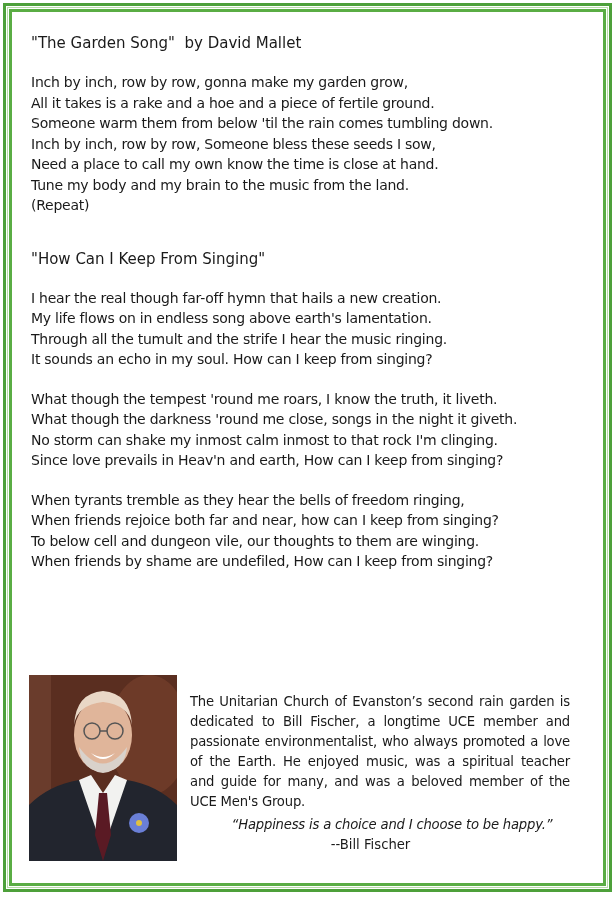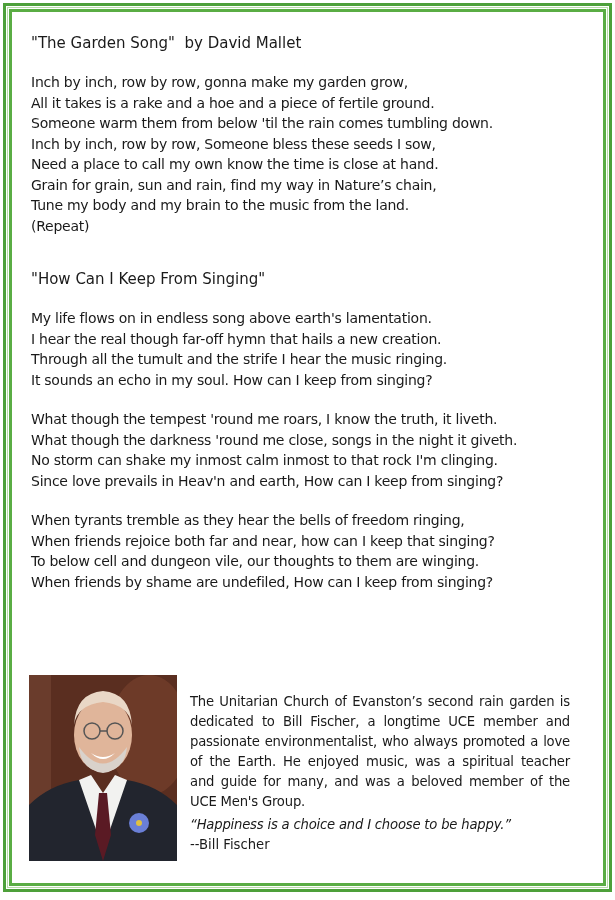--- a/index.html
+++ b/index.html
@@ -30,68 +30,67 @@
   .photo {
     position: absolute; left: 0; top: 0; width: 148px; height: 186px; overflow: hidden;
     background: linear-gradient(160deg, #6b3a2a 0%, #4a2519 40%, #6e3c28 70%, #3a2018 100%);
   }
   .photo svg { display: block; }
   .bio {
     position: absolute; left: 161px; top: 0; width: 380px;
     font-size: 13.2px; line-height: 20px; text-align: justify; letter-spacing: -0.2px; margin-top: 17px;
   }
   .bio p { margin: 0; }
-  .quote { position: absolute; left: 161px; top: 140px; width: 380px; font-size: 13.2px; line-height: 20px; font-style: italic; letter-spacing: -0.2px; }
-  .attribution { position: absolute; left: 161px; top: 160px; width: 361px; font-size: 13.2px; line-height: 20px; text-align: left; }
+  .quote { position: absolute; left: 173px; top: 140px; width: 380px; font-size: 13.2px; line-height: 20px; font-style: italic; letter-spacing: -0.2px; text-align: center; }
+  .attribution { position: absolute; left: 161px; top: 160px; width: 361px; font-size: 13.2px; line-height: 20px; text-align: center; }
 </style>
 </head>
 <body>
 
 <div class="frame-outer"></div>
 <div class="frame-gap"></div>
 <div class="frame-inner"></div>
 
 <div class="content">
   <section>
     <p class="title">"The Garden Song"  by David Mallet</p>
     <div class="gap-title"></div>
     <div class="stanza">
       <div class="line">Inch by inch, row by row, gonna make my garden grow,</div>
       <div class="line">All it takes is a rake and a hoe and a piece of fertile ground.</div>
       <div class="line">Someone warm them from below 'til the rain comes tumbling down.</div>
       <div class="line">Inch by inch, row by row, Someone bless these seeds I sow,</div>
       <div class="line">Need a place to call my own know the time is close at hand.</div>
-      <div class="line">Grain for grain, sun and rain, find my way in Nature’s chain,</div>
       <div class="line">Tune my body and my brain to the music from the land.</div>
       <div class="line">(Repeat)</div>
     </div>
   </section>
 
   <div class="gap-section"></div>
 
   <section>
     <p class="title">"How Can I Keep From Singing"</p>
     <div class="gap-title"></div>
     <div class="stanza">
+      <div class="line">I hear the real though far-off hymn that hails a new creation.</div>
       <div class="line">My life flows on in endless song above earth's lamentation.</div>
-      <div class="line">I hear the real though far-off hymn that hails a new creation.</div>
       <div class="line">Through all the tumult and the strife I hear the music ringing.</div>
       <div class="line">It sounds an echo in my soul. How can I keep from singing?</div>
     </div>
     <div class="gap-stanza"></div>
     <div class="stanza">
       <div class="line">What though the tempest 'round me roars, I know the truth, it liveth.</div>
       <div class="line">What though the darkness 'round me close, songs in the night it giveth.</div>
       <div class="line">No storm can shake my inmost calm inmost to that rock I'm clinging.</div>
       <div class="line">Since love prevails in Heav'n and earth, How can I keep from singing?</div>
     </div>
     <div class="gap-stanza"></div>
     <div class="stanza">
       <div class="line">When tyrants tremble as they hear the bells of freedom ringing,</div>
-      <div class="line">When friends rejoice both far and near, how can I keep that singing?</div>
+      <div class="line">When friends rejoice both far and near, how can I keep from singing?</div>
       <div class="line">To below cell and dungeon vile, our thoughts to them are winging.</div>
       <div class="line">When friends by shame are undefiled, How can I keep from singing?</div>
     </div>
   </section>
 </div>
 
 <div class="memorial">
   <div class="photo" title="Portrait of Bill Fischer smiling, wearing glasses, dark suit, tie and a blue flower boutonniere">
     <svg width="148" height="186" viewBox="0 0 148 186">
       <rect x="0" y="0" width="148" height="186" fill="#5a2e20"></rect>

